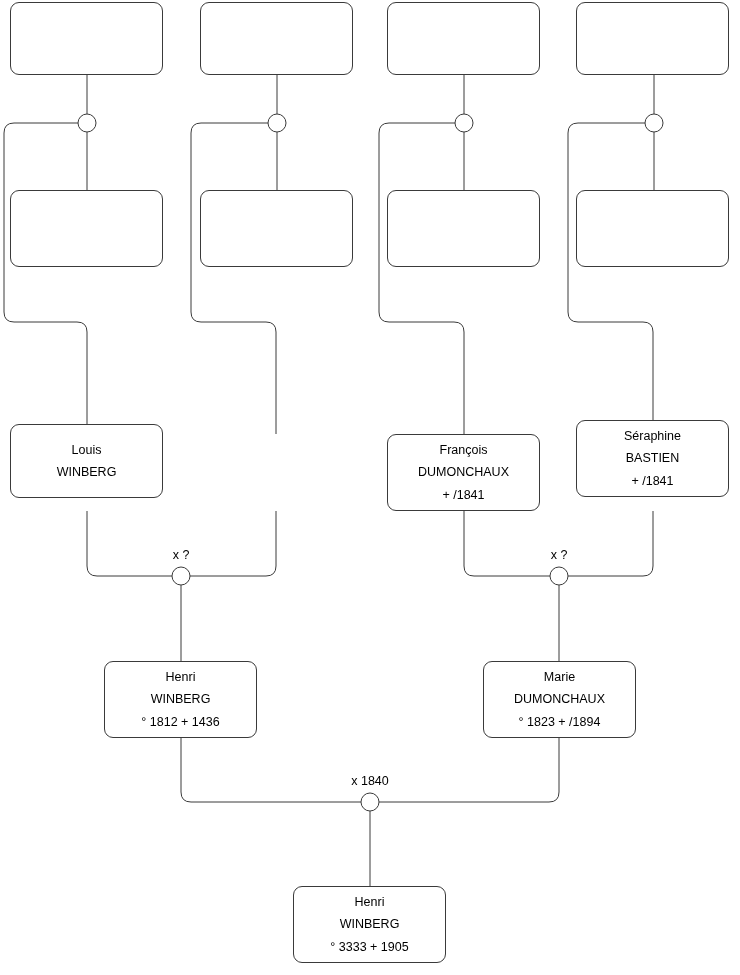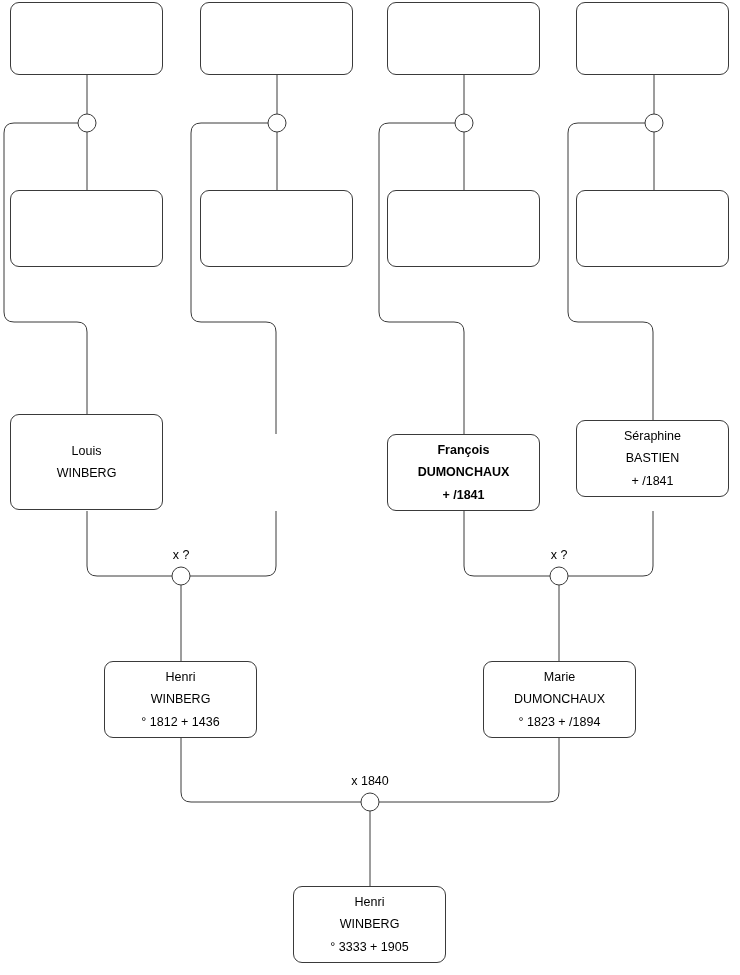--- a/index.html
+++ b/index.html
@@ -93,25 +93,25 @@
     <div class="union-label" style="left: 559px; top: 548px;">x ?</div>
     <div class="union-label" style="left: 370px; top: 774px;">x 1840</div>
     <div class="person-box" style="left: 10px; top: 2px; width: 153px; height: 73px;"></div>
     <div class="person-box" style="left: 200px; top: 2px; width: 153px; height: 73px;"></div>
     <div class="person-box" style="left: 387px; top: 2px; width: 153px; height: 73px;"></div>
     <div class="person-box" style="left: 576px; top: 2px; width: 153px; height: 73px;"></div>
     <div class="person-box" style="left: 10px; top: 190px; width: 153px; height: 77px;"></div>
     <div class="person-box" style="left: 200px; top: 190px; width: 153px; height: 77px;"></div>
     <div class="person-box" style="left: 387px; top: 190px; width: 153px; height: 77px;"></div>
     <div class="person-box" style="left: 576px; top: 190px; width: 153px; height: 77px;"></div>
-    <div class="person-box" style="left: 10px; top: 414px; width: 153px; height: 96px;">
+    <div class="person-box" style="left: 10px; top: 424px; width: 153px; height: 74px;">
       <span class="line">Louis</span>
       <span class="line">WINBERG</span>
     </div>
-    <div class="person-box" style="left: 387px; top: 434px; width: 153px; height: 77px; font-weight: bold;">
+    <div class="person-box" style="left: 387px; top: 434px; width: 153px; height: 77px;">
       <span class="line">François</span>
       <span class="line">DUMONCHAUX</span>
       <span class="line">+ /1841</span>
     </div>
     <div class="person-box" style="left: 576px; top: 420px; width: 153px; height: 77px;">
       <span class="line">Séraphine</span>
       <span class="line">BASTIEN</span>
       <span class="line">+ /1841</span>
     </div>
     <div class="person-box" style="left: 104px; top: 661px; width: 153px; height: 77px;">

